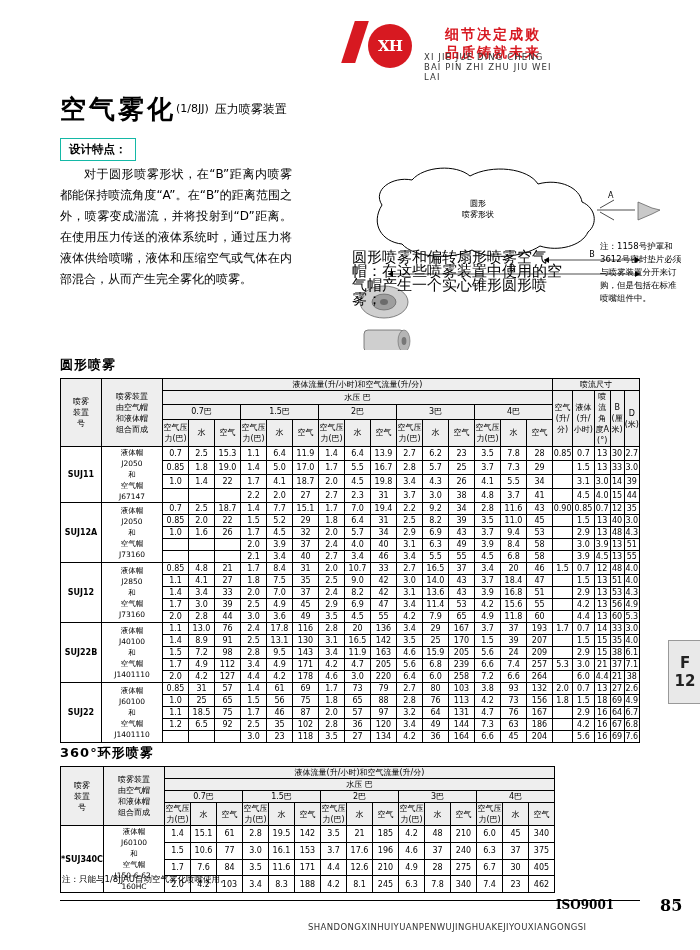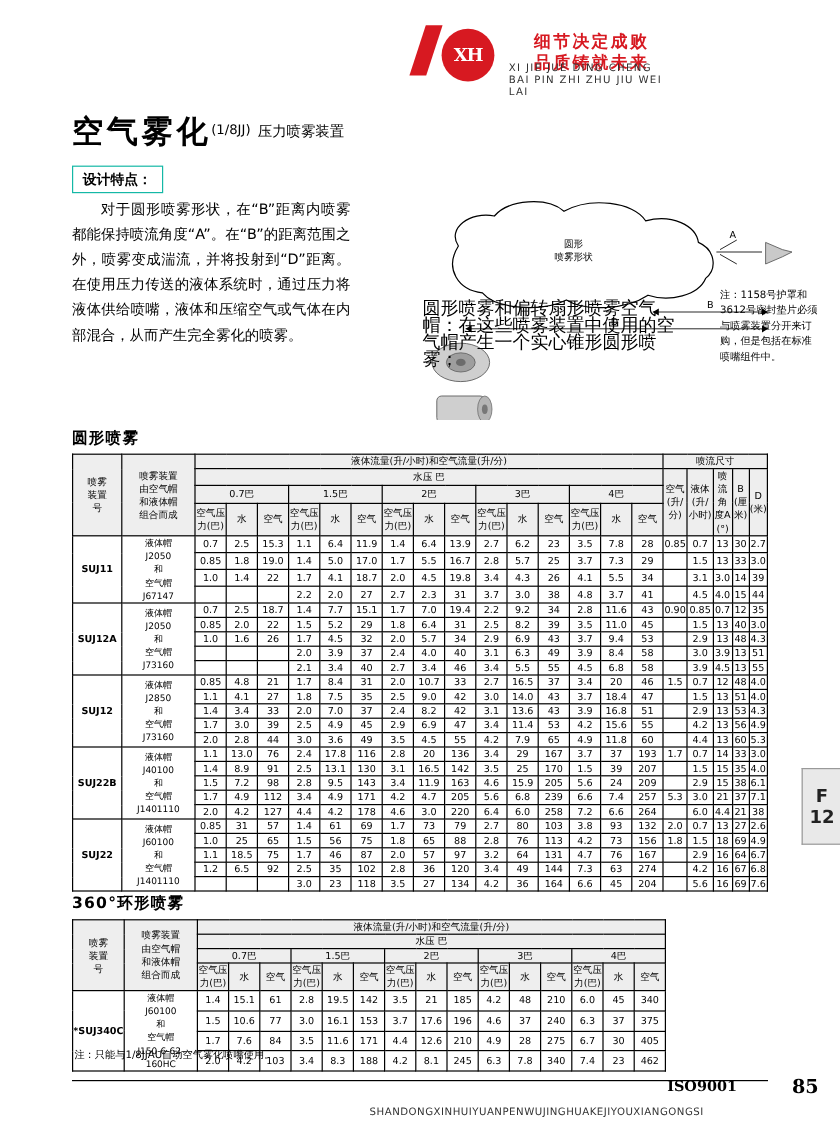--- a/index.html
+++ b/index.html
@@ -731,21 +731,21 @@
             <td>35</td>
             <td>102</td>
             <td>2.8</td>
             <td>36</td>
             <td>120</td>
             <td>3.4</td>
             <td>49</td>
             <td>144</td>
             <td>7.3</td>
             <td>63</td>
-            <td>274</td>
+            <td>186</td>
             <td></td>
             <td>4.2</td>
             <td>16</td>
             <td>67</td>
             <td>6.8</td>
           </tr>
           <tr>
             <td></td>
             <td></td>
             <td></td>

